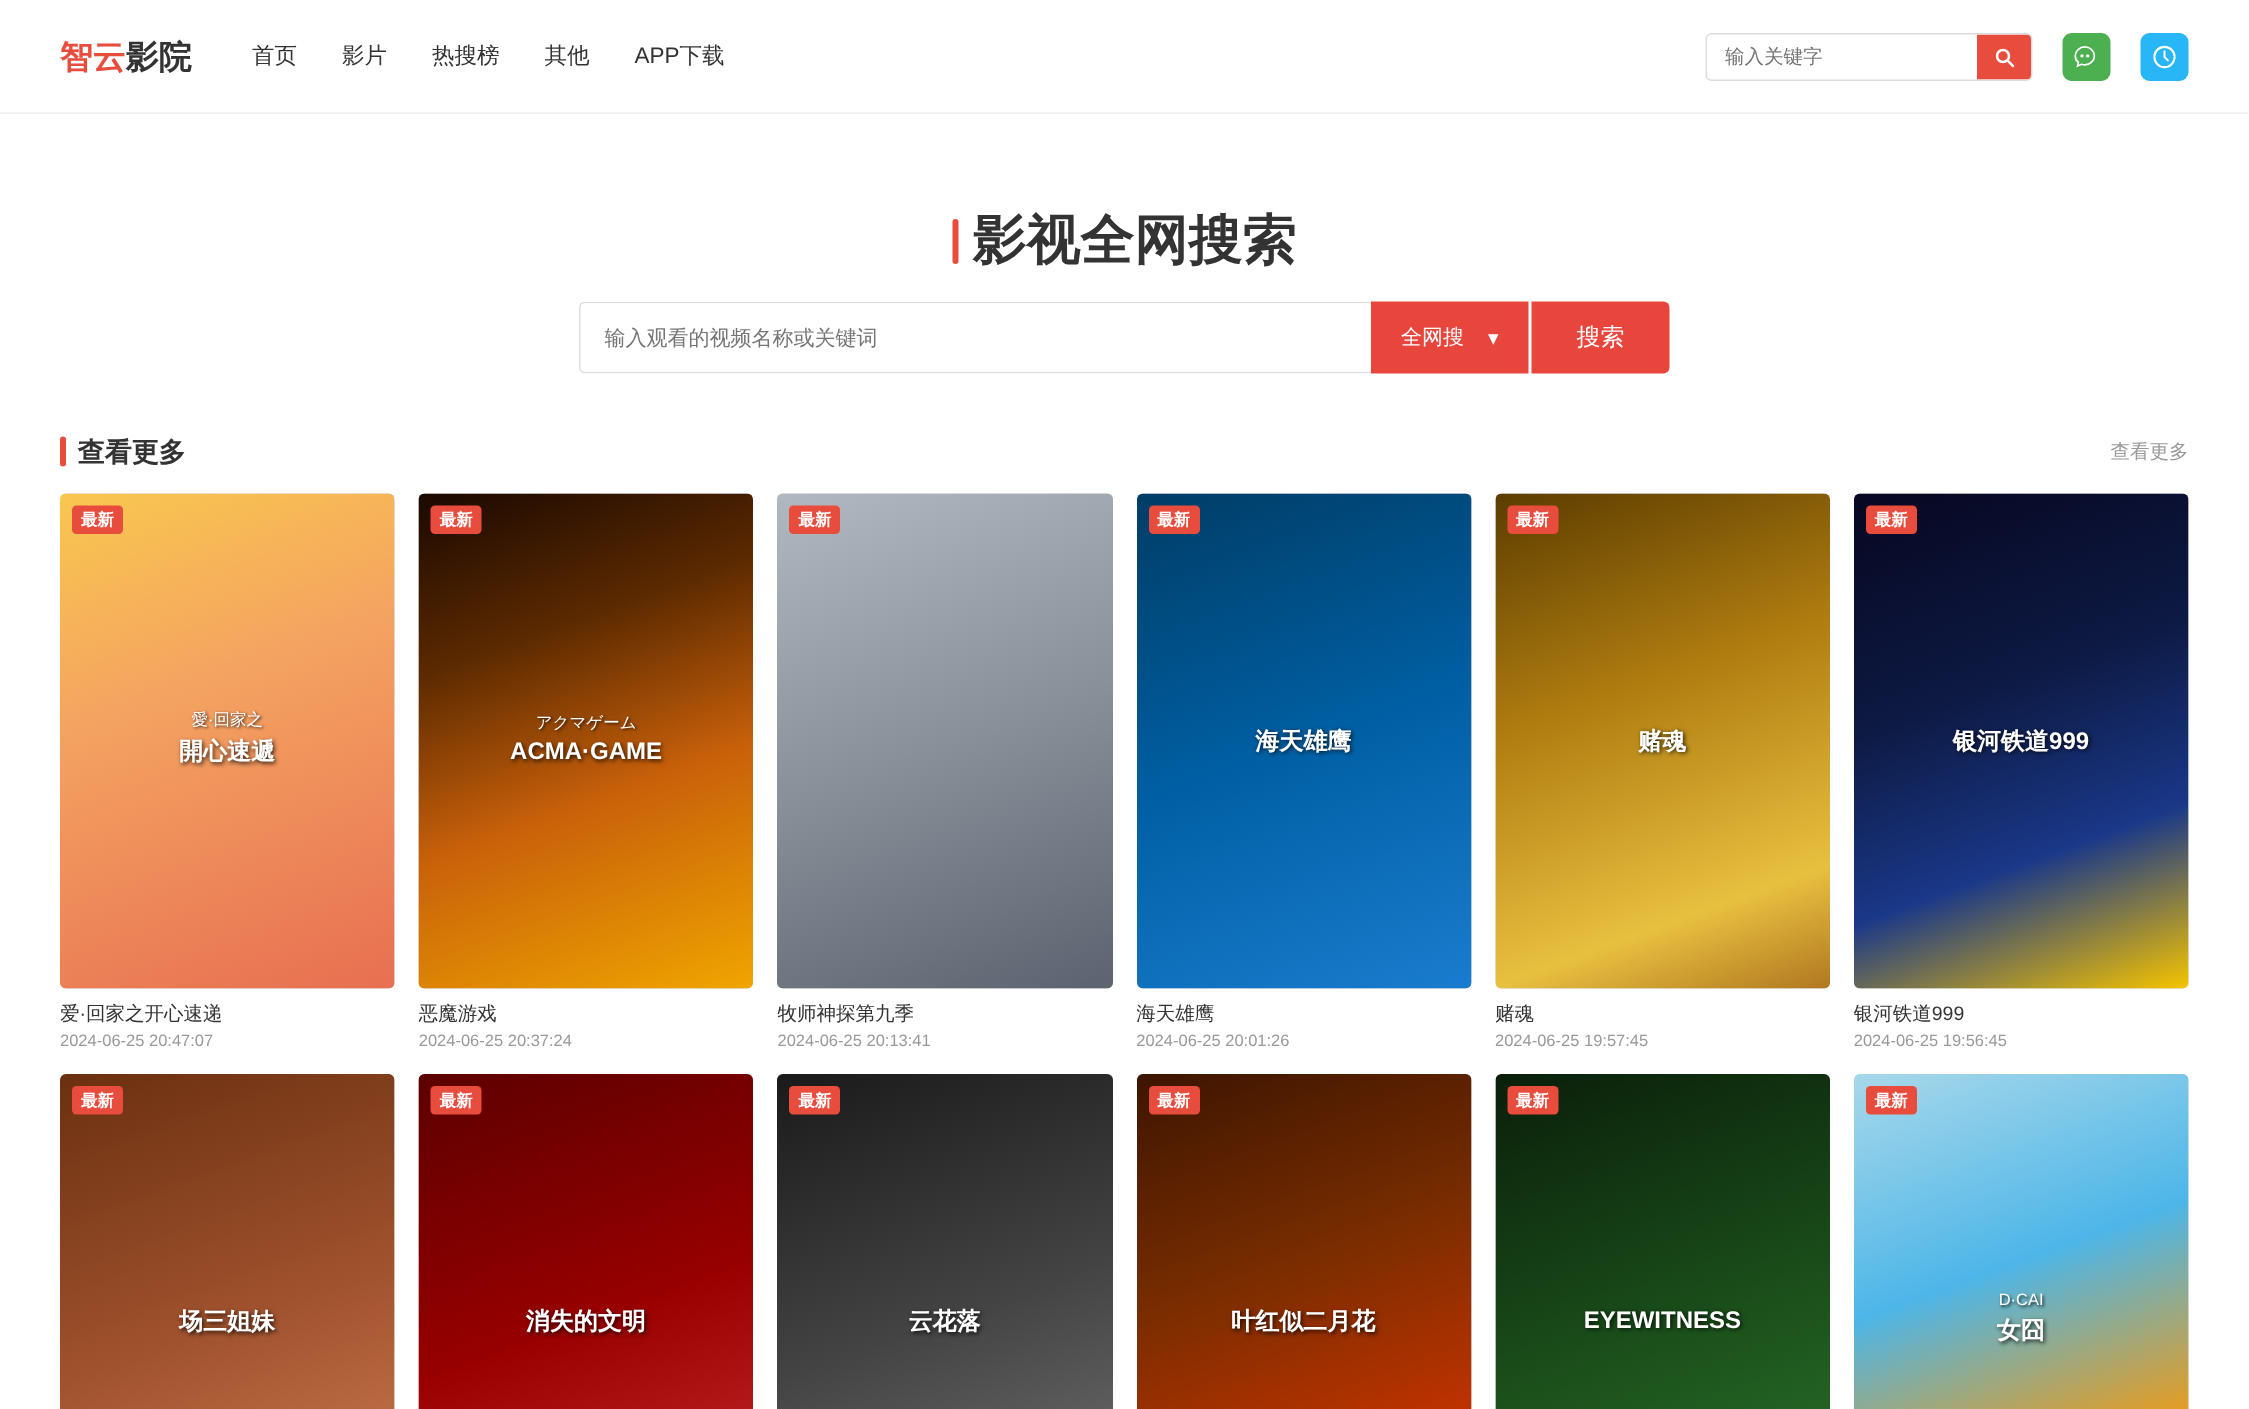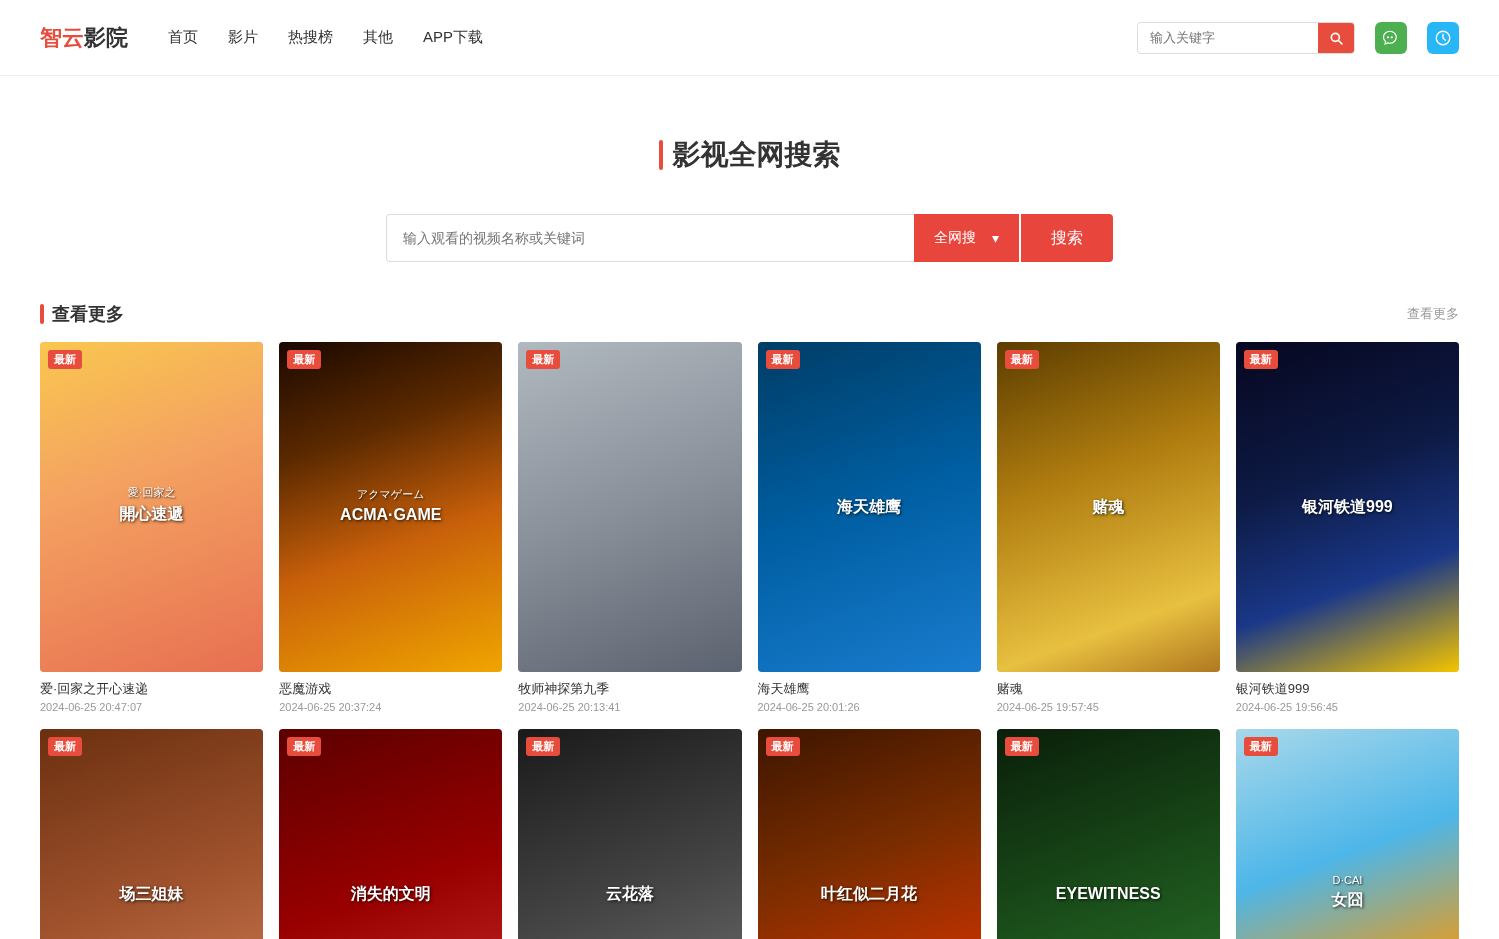--- a/index.html
+++ b/index.html
@@ -72,23 +72,23 @@
     }
     .icon-wechat { background: #4caf50; color: #fff; }
     .icon-time { background: #29b6f6; color: #fff; }
 
     
     .hero {
       text-align: center;
       padding: 60px 0 40px;
     }
     .hero-title {
-      font-size: 28px;
+      font-size: 36px;
       color: #333;
-      margin-bottom: 40px;
+      margin-bottom: 16px;
       display: flex;
       align-items: center;
       justify-content: center;
       gap: 4px;
     }
     .hero-title-bar {
       display: inline-block;
       width: 4px;
       height: 30px;
       background: #e74c3c;

